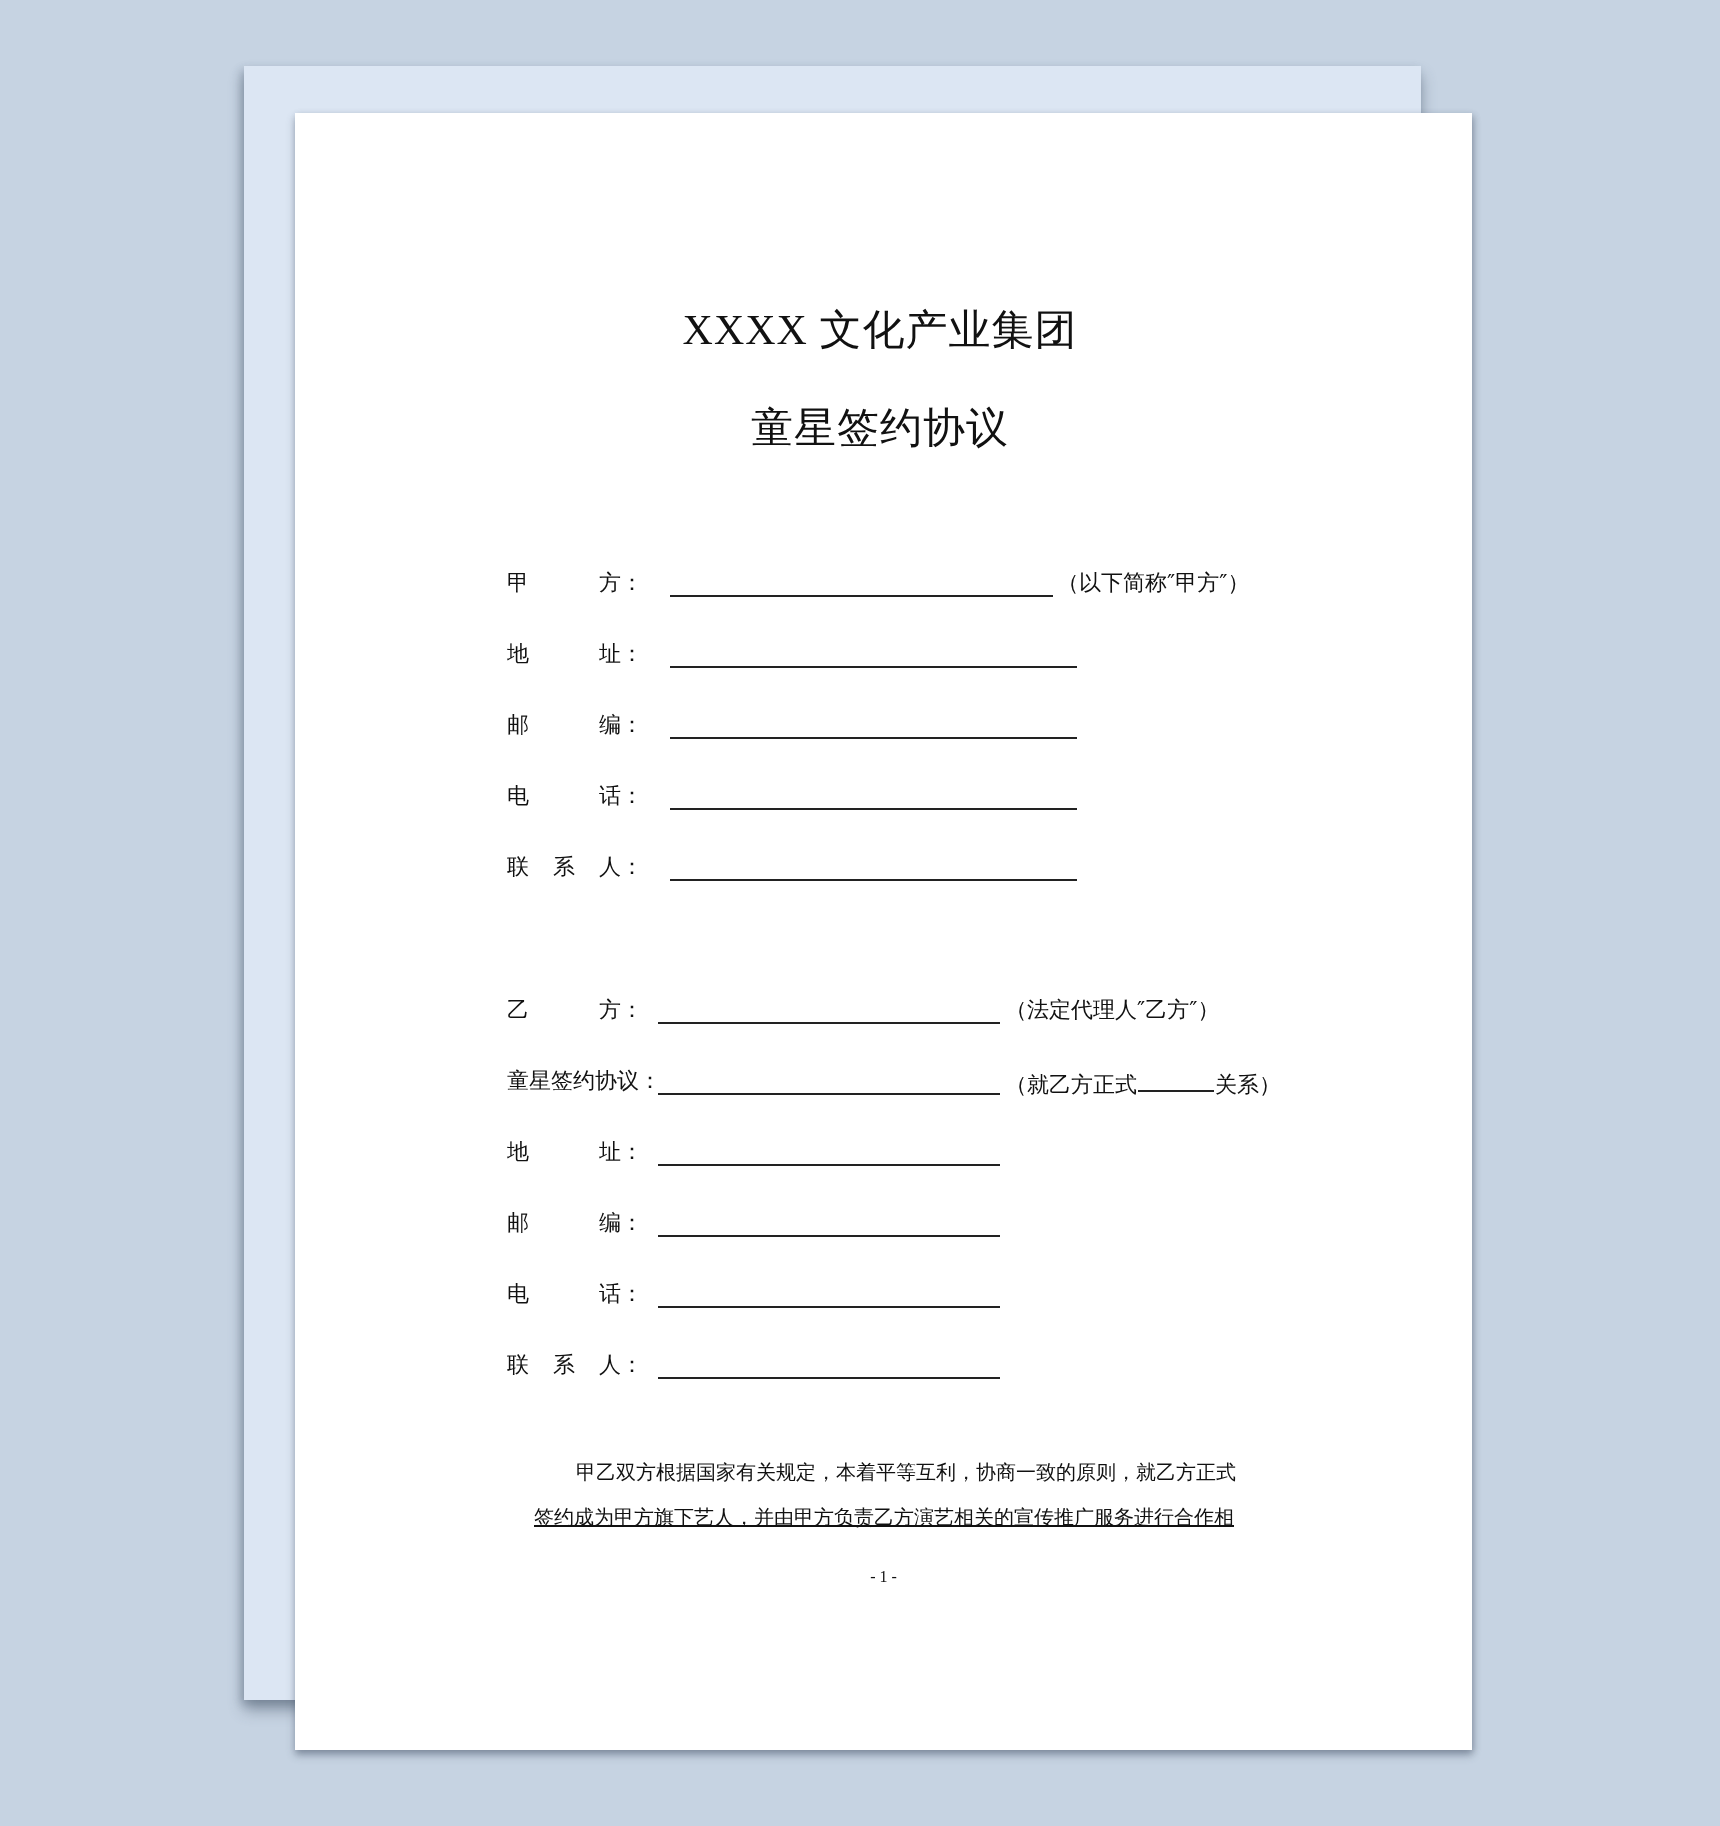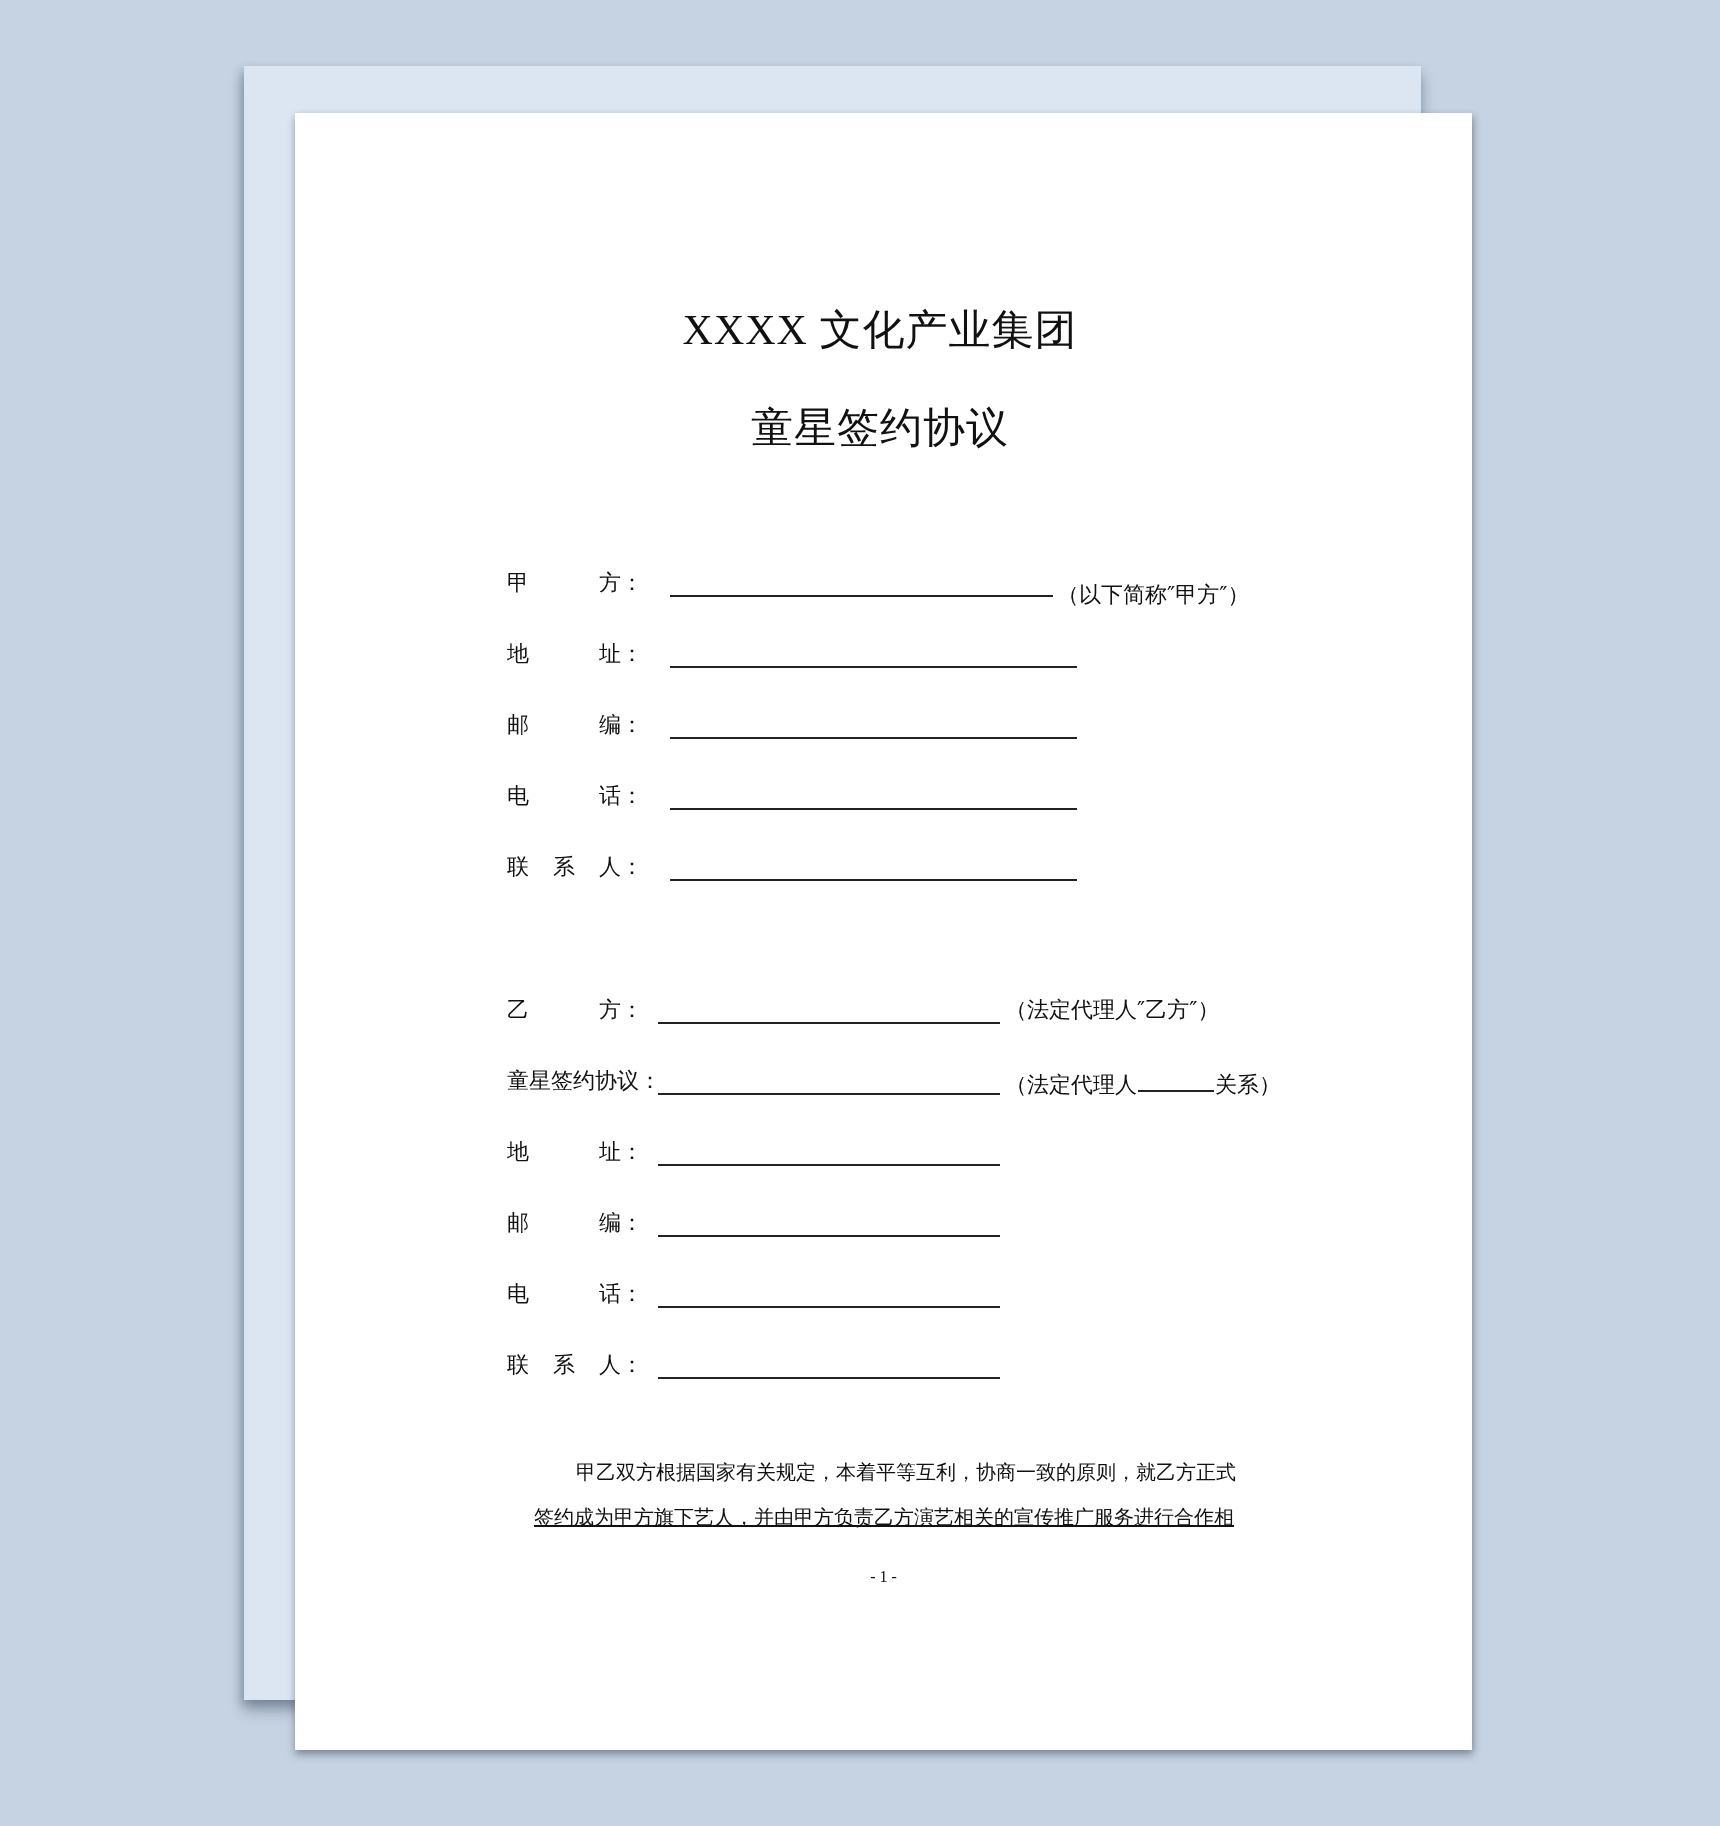--- a/index.html
+++ b/index.html
@@ -64,21 +64,21 @@
 
 <div class="title-1">XXXX 文化产业集团</div>
 <div class="title-2">童星签约协议</div>
 
 <div class="field-row" style="top:568px;">
   <div class="label">
     <span>甲</span>
     <span>方：</span>
   </div>
   <div class="line" style="left:163px; width:383px;"></div>
-  <div class="note" style="left:550px;margin-top:12px;">（以下简称″甲方″）</div>
+  <div class="note" style="left:550px;">（以下简称″甲方″）</div>
 </div>
 
 <div class="field-row" style="top:639px;">
   <div class="label">
     <span>地</span>
     <span>址：</span>
   </div>
   <div class="line" style="left:163px; width:407px;"></div>
 </div>
 
@@ -115,21 +115,21 @@
   <div class="line" style="left:151px; width:342px;"></div>
   <div class="note" style="left:498px;">（法定代理人″乙方″）</div>
 </div>
 
 <div class="field-row" style="top:1066px;">
   <div class="label" style="justify-content:flex-start;">
     <span>童星签约协议：</span>
   </div>
   <div class="line" style="left:151px; width:342px;"></div>
   <div class="note" style="left:498px;">
-    <span>（法定代理人</span><span class="blank-inline"></span><span>关系）</span>
+    <span>（就乙方正式</span><span class="blank-inline"></span><span>关系）</span>
   </div>
 </div>
 
 <div class="field-row" style="top:1137px;">
   <div class="label">
     <span>地</span>
     <span>址：</span>
   </div>
   <div class="line" style="left:151px; width:342px;"></div>
 </div>

